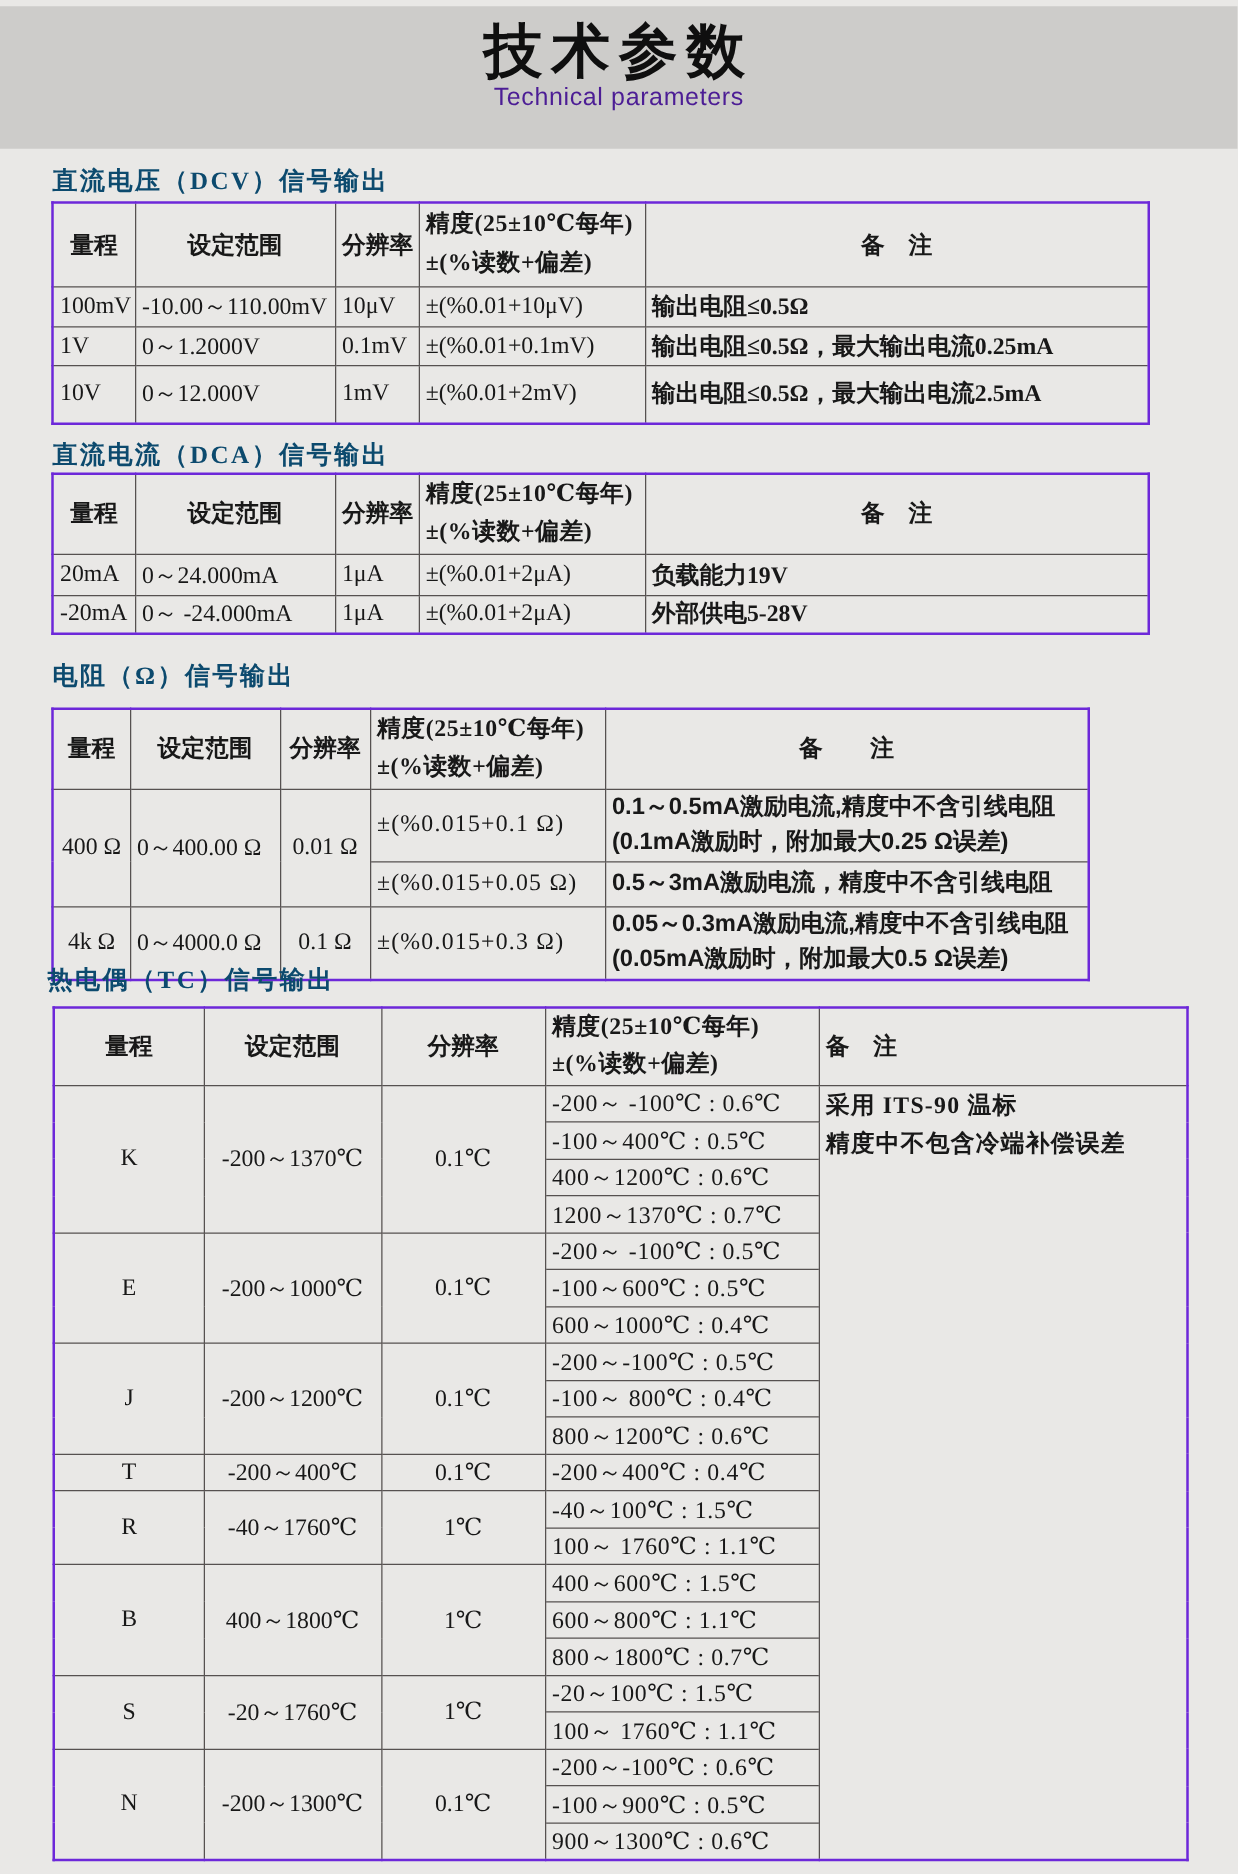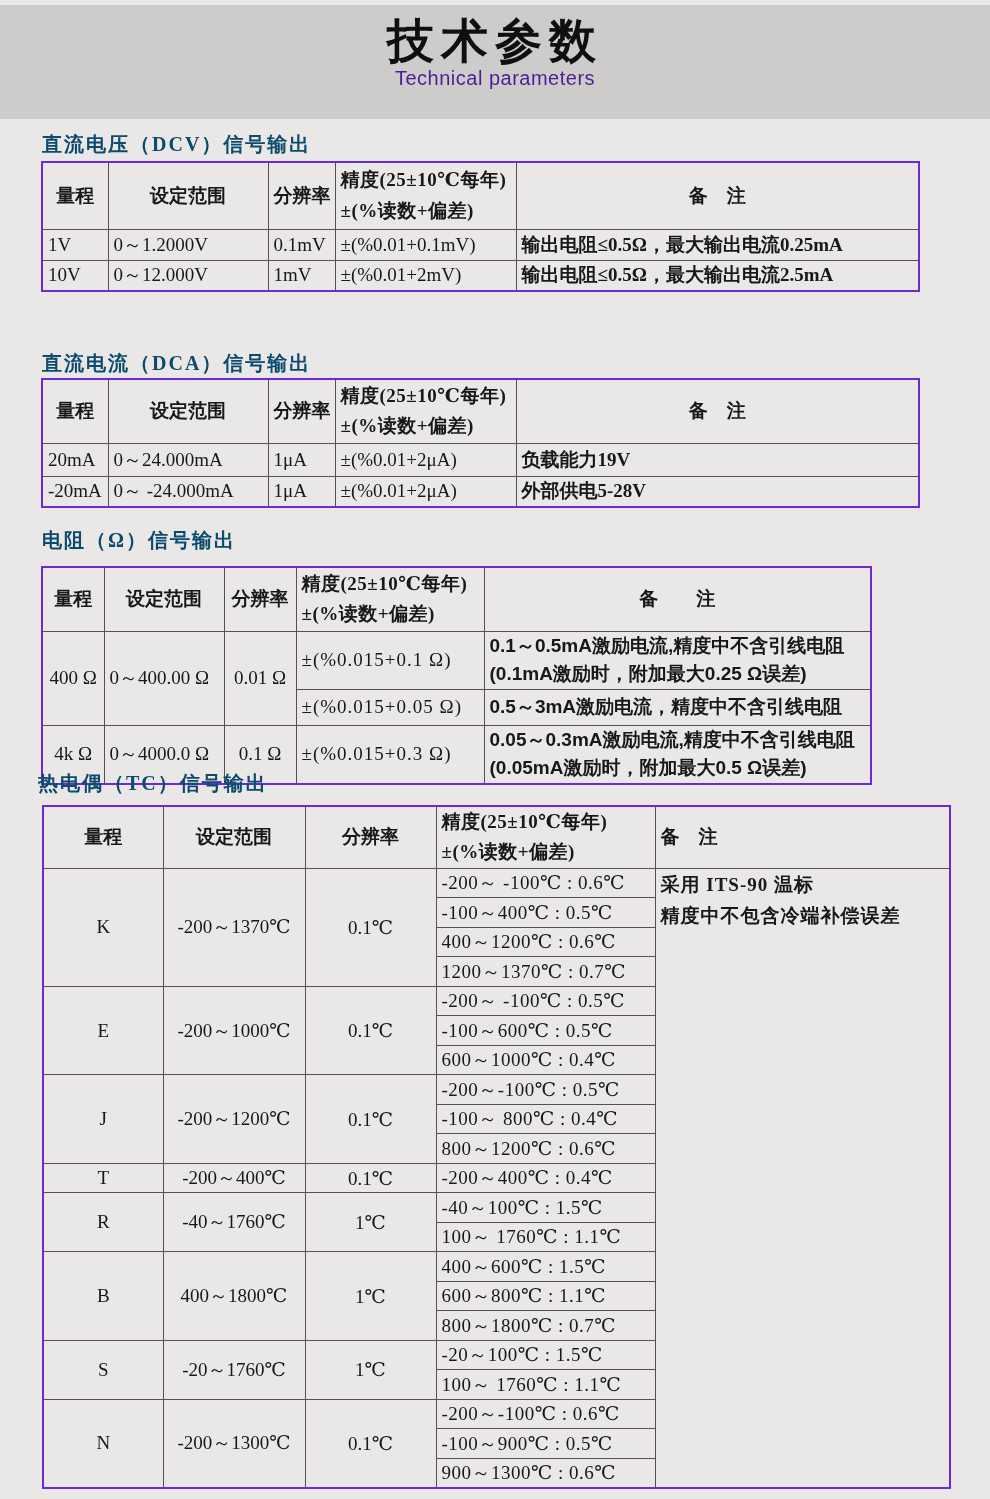--- a/index.html
+++ b/index.html
@@ -75,28 +75,35 @@
     <tr style="height:67px">
       <td class="c b">量程</td>
       <td class="c b">设定范围</td>
       <td class="c b">分辨率</td>
       <td class="b acch">
         <div>精度(25±10℃每年)</div>
         <div>±(%读数+偏差)</div>
       </td>
       <td class="c b">备　注</td>
     </tr>
+    <tr style="height:32px">
+      <td>100mV</td>
+      <td>-10.00～110.00mV</td>
+      <td>10μV</td>
+      <td>±(%0.01+10μV)</td>
+      <td class="b">输出电阻≤0.5Ω</td>
+    </tr>
     <tr style="height:31px">
       <td>1V</td>
       <td>0～1.2000V</td>
       <td>0.1mV</td>
       <td>±(%0.01+0.1mV)</td>
       <td class="b">输出电阻≤0.5Ω，最大输出电流0.25mA</td>
     </tr>
-    <tr style="height:31px">
+    <tr style="height:47px">
       <td>10V</td>
       <td>0～12.000V</td>
       <td>1mV</td>
       <td>±(%0.01+2mV)</td>
       <td class="b">输出电阻≤0.5Ω，最大输出电流2.5mA</td>
     </tr>
   </tbody>
 </table>
 
 <div class="sec-title" style="left:42px; top:350px;">直流电流（DCA）信号输出</div>

